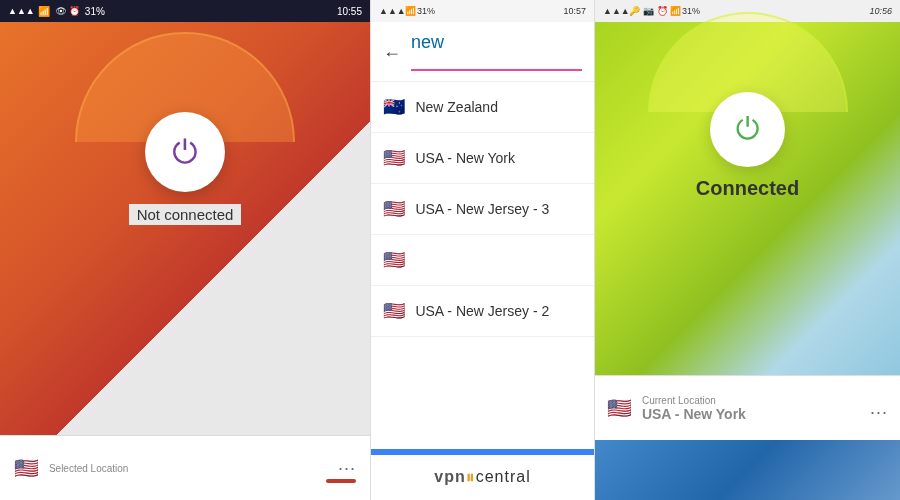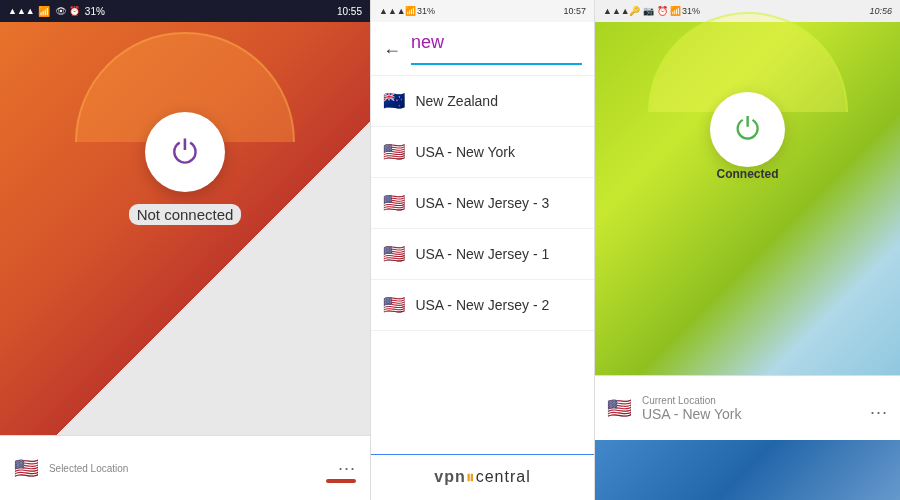--- a/index.html
+++ b/index.html
@@ -84,39 +84,39 @@
 
     .not-connected-text {
       position: relative;
       z-index: 10;
       margin-top: 12px;
       font-size: 15px;
       color: #333;
       font-weight: 500;
       background: #e8e8e8;
       padding: 2px 8px;
-      border-radius: 9px;
+      border-radius: 0;
     }
 
     .selected-location-bar {
       background: white;
       border-top: 1px solid #ddd;
       padding: 10px 14px;
       display: flex;
       align-items: center;
       gap: 10px;
       height: 65px;
     }
 
     .flag-emoji { font-size: 20px; }
 
     .location-info { flex: 1; }
     .location-label { font-size: 10px; color: #888; }
     .location-name { font-size: 14px; font-weight: 600; color: #333; }
-    .location-name span { color: #888; font-weight: 400; }
+    .location-name span { color: #888; font-weight: 700; }
 
     .dots-btn {
       font-size: 18px;
       color: #666;
       cursor: pointer;
       letter-spacing: 1px;
     }
 
     .red-bar {
       width: 30px;
@@ -156,44 +156,44 @@
     }
 
     .back-arrow {
       font-size: 18px;
       color: #333;
       cursor: pointer;
     }
 
     .search-input-display {
       font-size: 18px;
-      color: #a21caf;
-      border-bottom: 2px solid #0ea5e9;
+      color: #0369a1;
+      border-bottom: 2px solid #ec4899;
       flex: 1;
-      padding-bottom: 10px;
+      padding-bottom: 16px;
     }
 
     .location-list { flex: 1; overflow-y: auto; }
 
     .location-item {
       display: flex;
       align-items: center;
       padding: 14px 12px;
       border-bottom: 1px solid #f0f0f0;
       gap: 10px;
       cursor: pointer;
     }
 
     .location-item-flag { font-size: 18px; }
     .location-item-name { font-size: 14px; color: #333; }
 
     .vpncentral-footer {
       padding: 12px;
       text-align: center;
-      border-top: 1px solid #3b82f6;
+      border-top: 6px solid #3b82f6;
     }
 
     .vpncentral-logo {
       font-size: 16px;
       color: #333;
       font-weight: 300;
       letter-spacing: 1px;
     }
 
     .vpncentral-logo .vpn { color: #555; font-weight: 600; }
@@ -261,21 +261,22 @@
     }
 
     .power-icon-right {
       font-size: 30px;
       color: #4caf50;
     }
 
     .connected-text {
       position: relative;
       z-index: 10;
-      font-size: 12px;
+      margin-top: 10px;
+      font-size: 20px;
       color: #333;
       font-weight: 600;
     }
 
     .current-location-bar {
       background: white;
       border-top: 1px solid #ddd;
       padding: 10px 12px;
       display: flex;
       align-items: center;
@@ -346,21 +347,20 @@
       <div class="location-item">
         <span class="location-item-flag">🇺🇸</span>
         <span class="location-item-name">USA - New York</span>
       </div>
       <div class="location-item">
         <span class="location-item-flag">🇺🇸</span>
         <span class="location-item-name">USA - New Jersey - 3</span>
       </div>
       <div class="location-item">
         <span class="location-item-flag">🇺🇸</span>
-        <span class="location-item-name">USA - New Jersey - 1</span>
       </div>
       <div class="location-item">
         <span class="location-item-flag">🇺🇸</span>
         <span class="location-item-name">USA - New Jersey - 2</span>
       </div>
     </div>
 
   <div class="vpncentral-footer">
     <div class="vpncentral-logo">
       <span class="vpn">vpn</span><span class="signal-icon" style="font-size:18px;vertical-align:middle;">⏸</span><span class="central">central</span>

